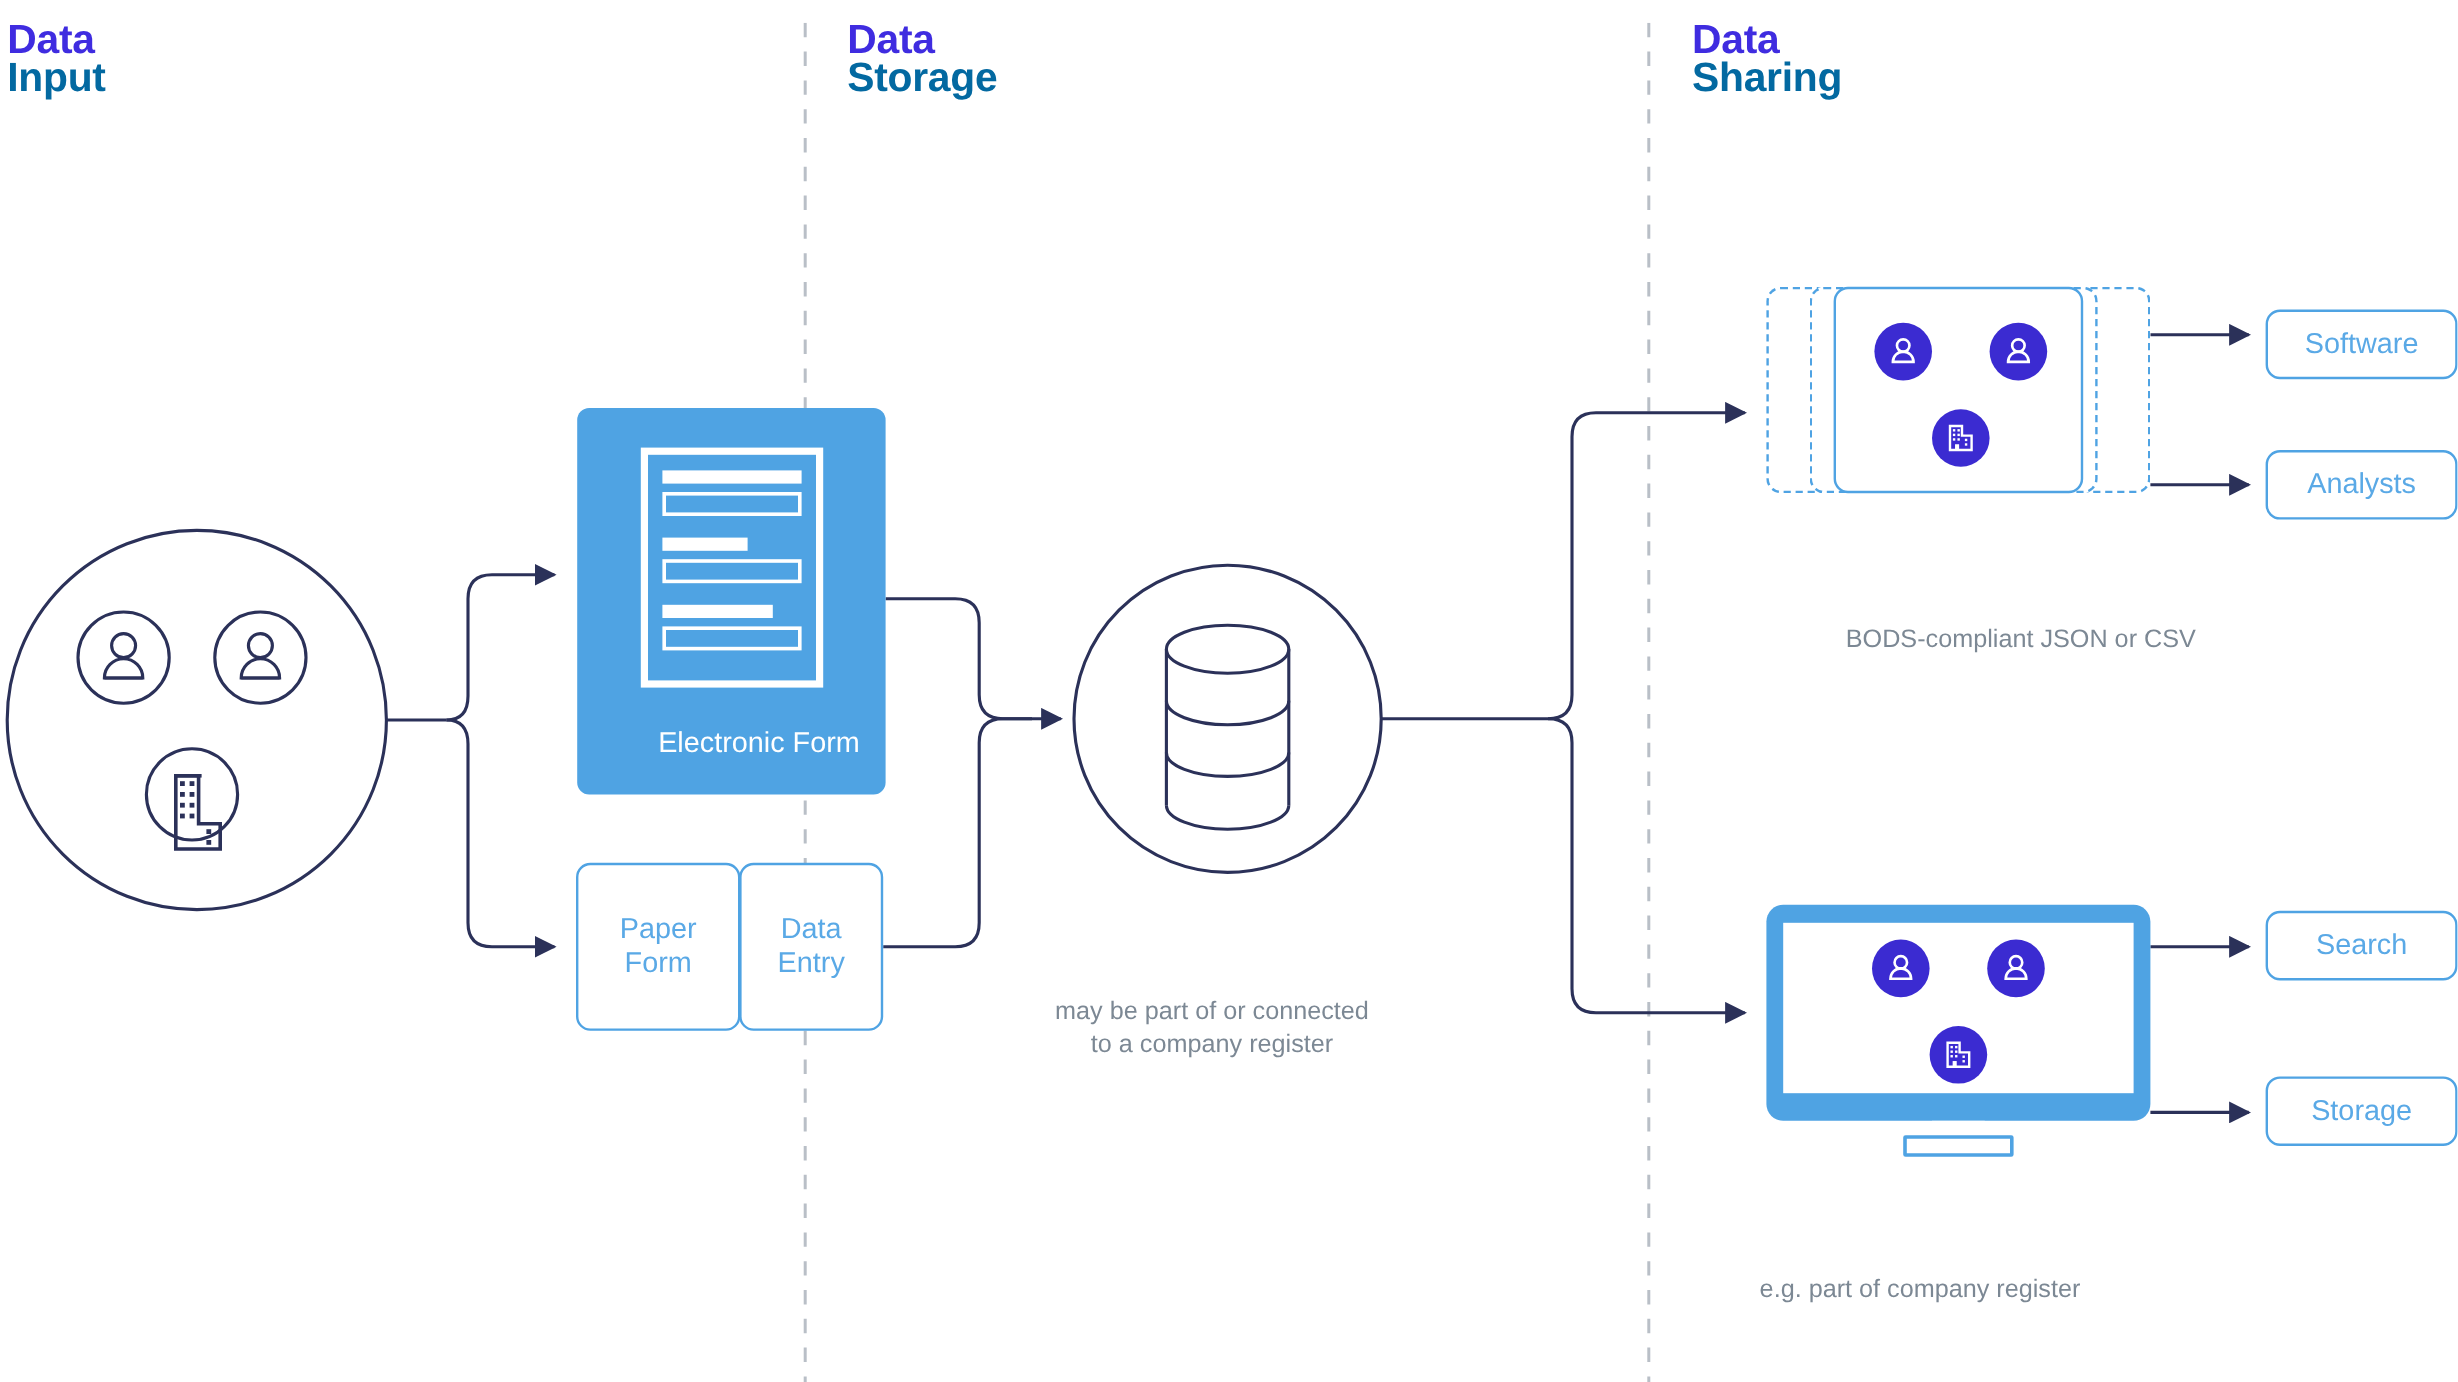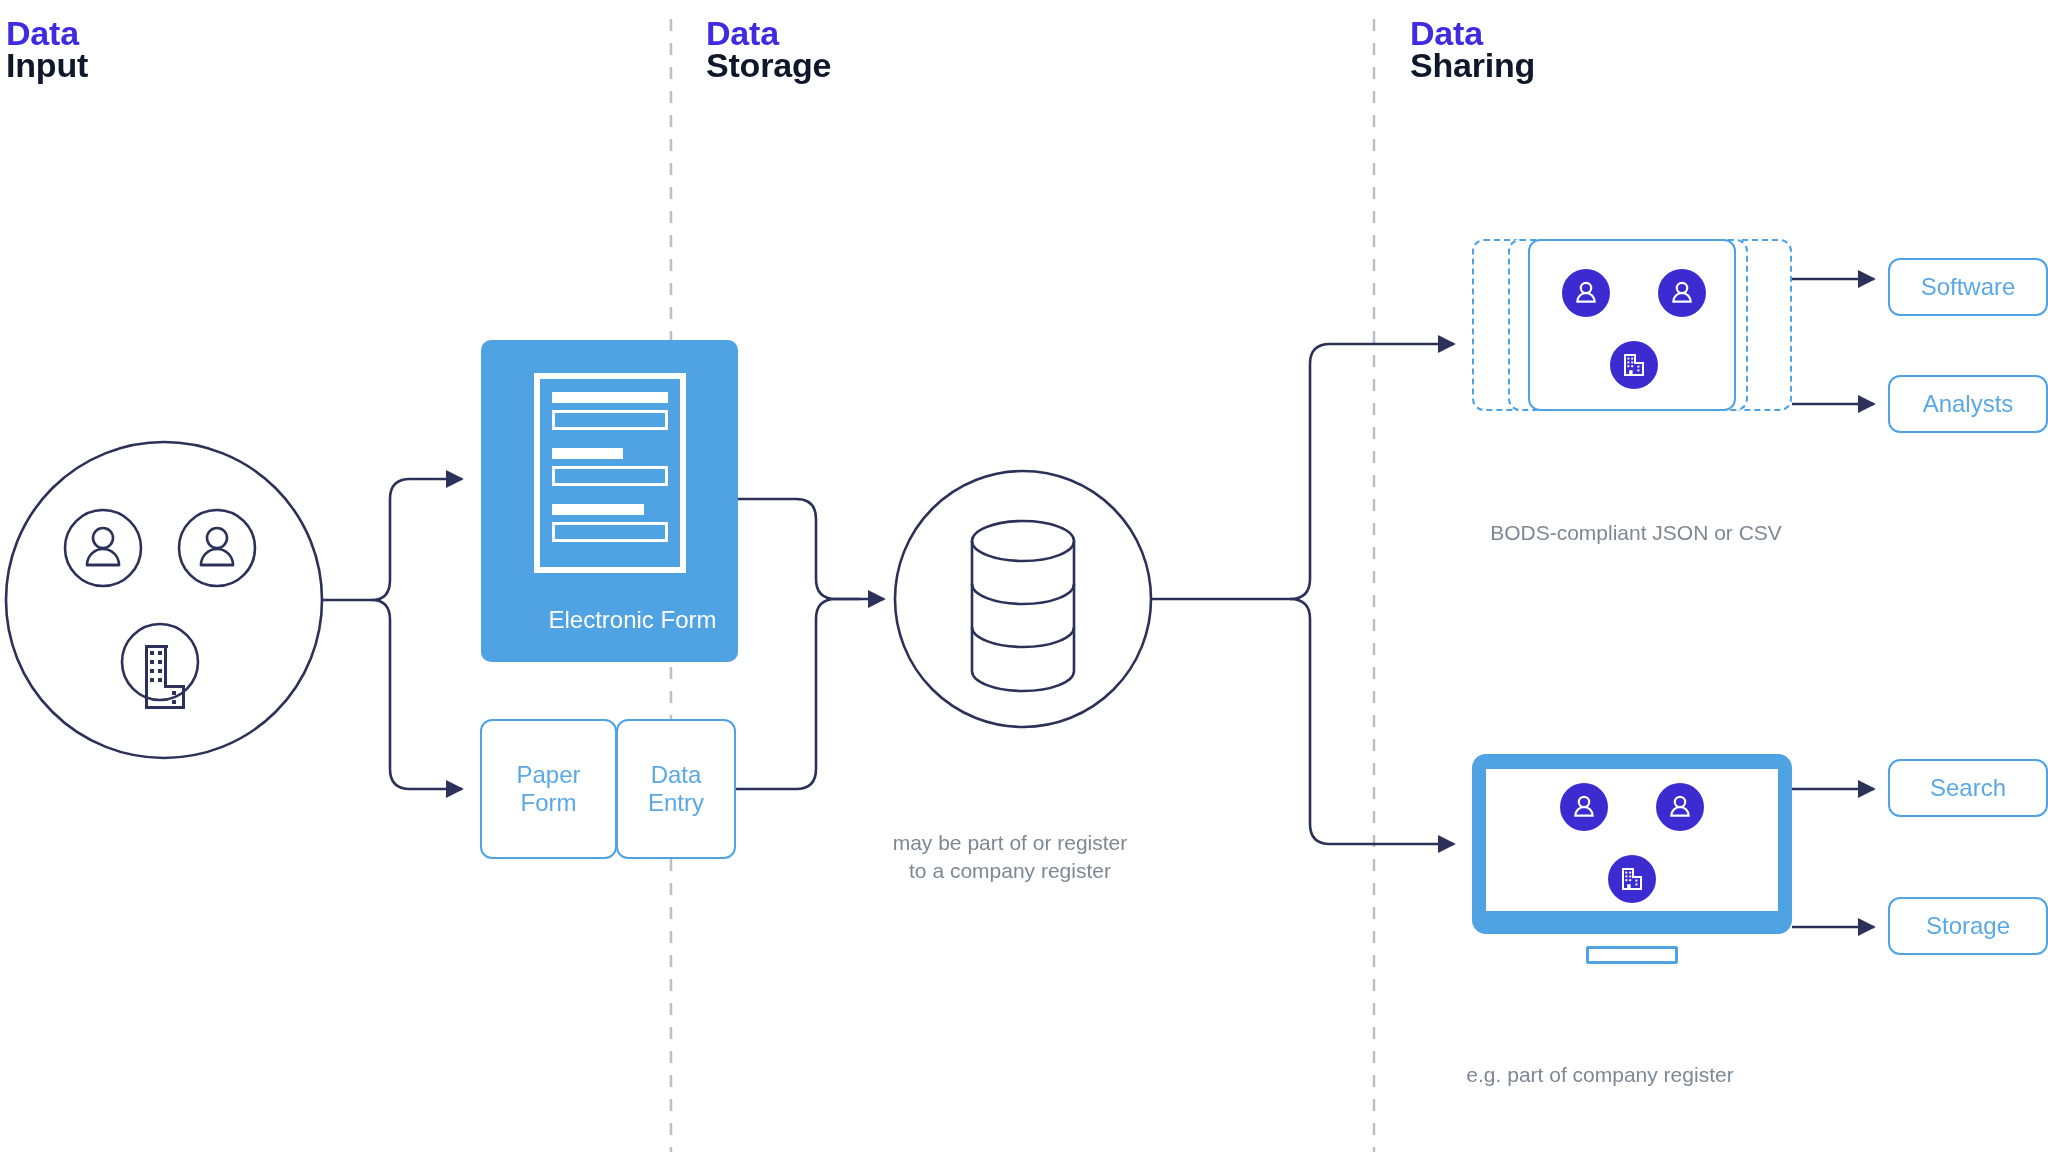--- a/index.html
+++ b/index.html
@@ -10,21 +10,21 @@
   }
   #stage{position:absolute;inset:0;margin-top:19px;}
   svg#art{position:absolute;left:0;top:0;width:2048px;height:1152px;}
 
   
   .col-head{position:absolute;line-height:0.95;}
   .col-head .w1{
     display:block;font-size:34px;font-weight:700;color:#3F2CE0;letter-spacing:-0.2px;
   }
   .col-head .w2{
-    display:block;font-size:34px;font-weight:700;color:#0f172a;letter-spacing:-0.2px;
+    display:block;font-size:34px;font-weight:700;color:#0369a1;letter-spacing:-0.2px;
   }
   #head-input{left:6px;top:-2px;}
   #head-storage{left:706px;top:-2px;}
   #head-sharing{left:1410px;top:-2px;}
 
   
   .pill{
     position:absolute;background:#ffffff;border:2.4px solid #4FA3E3;border-radius:12px;
     display:flex;align-items:center;justify-content:center;text-align:center;
     color:#5AA9E6;font-size:24px;line-height:1.18;box-sizing:border-box;
@@ -56,21 +56,21 @@
   #form-label{
     position:absolute;left:0;right:0;bottom:28px;text-align:center;
     color:#ffffff;font-size:24px;padding-left:46px;
   }
 
   
   .caption{
     position:absolute;color:#7C8894;font-size:21px;line-height:1.35;text-align:center;
   }
   #cap-register{left:810px;top:810px;width:400px;}
-  #cap-bods{left:1436px;top:500px;width:400px;}
+  #cap-bods{left:1484px;top:500px;width:400px;}
   #cap-eg{left:1400px;top:1042px;width:400px;}
 
   
   #stack{position:absolute;left:1472px;top:220px;width:320px;height:172px;}
   .stack-layer{
     position:absolute;top:0;height:172px;background:#ffffff;
     border:2.4px dashed #4FA3E3;border-radius:12px;box-sizing:border-box;
   }
   #stack-l1{left:0px;width:172px;}
   #stack-l2{left:36px;width:212px;}
@@ -252,21 +252,21 @@
     </div>
   </div>
   <div class="pill two-line" id="pill-entry">
     <div>
       <span>Data</span><br>
       <span>Entry</span>
     </div>
   </div>
 
   <div class="caption" id="cap-register">
-    <span>may be part of or register</span><br>
+    <span>may be part of or connected</span><br>
     <span>to a company register</span>
   </div>
 
   <div id="stack">
     <div class="stack-layer" id="stack-l1"></div>
     <div class="stack-layer" id="stack-l2"></div>
     <div class="stack-layer" id="stack-l3"></div>
     <div class="stack-layer" id="stack-l4"></div>
     <div id="stack-front">
       <div class="graph">

